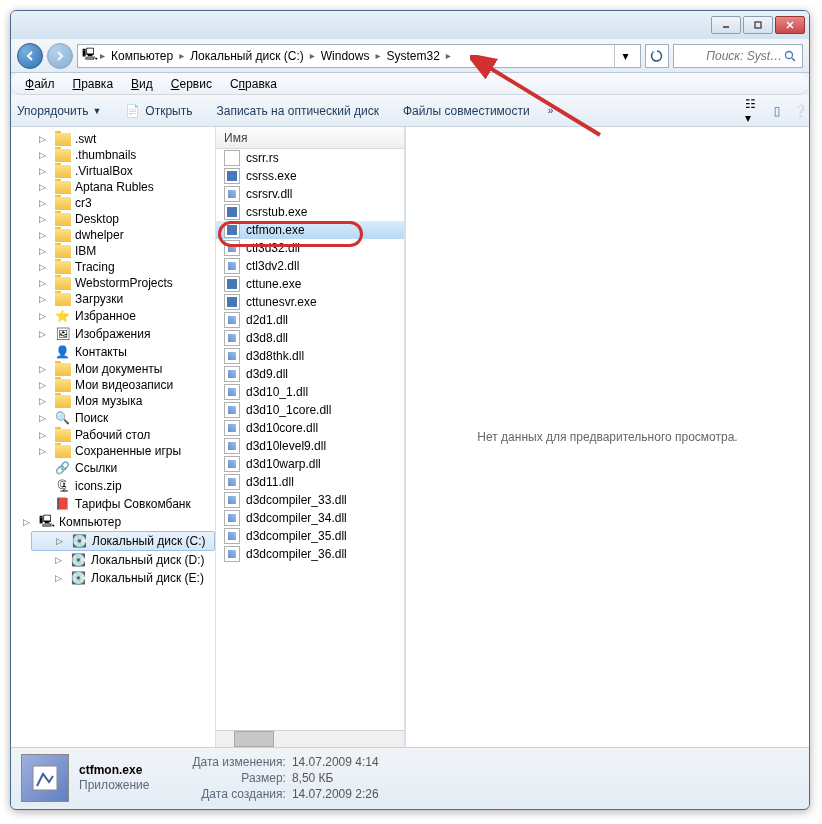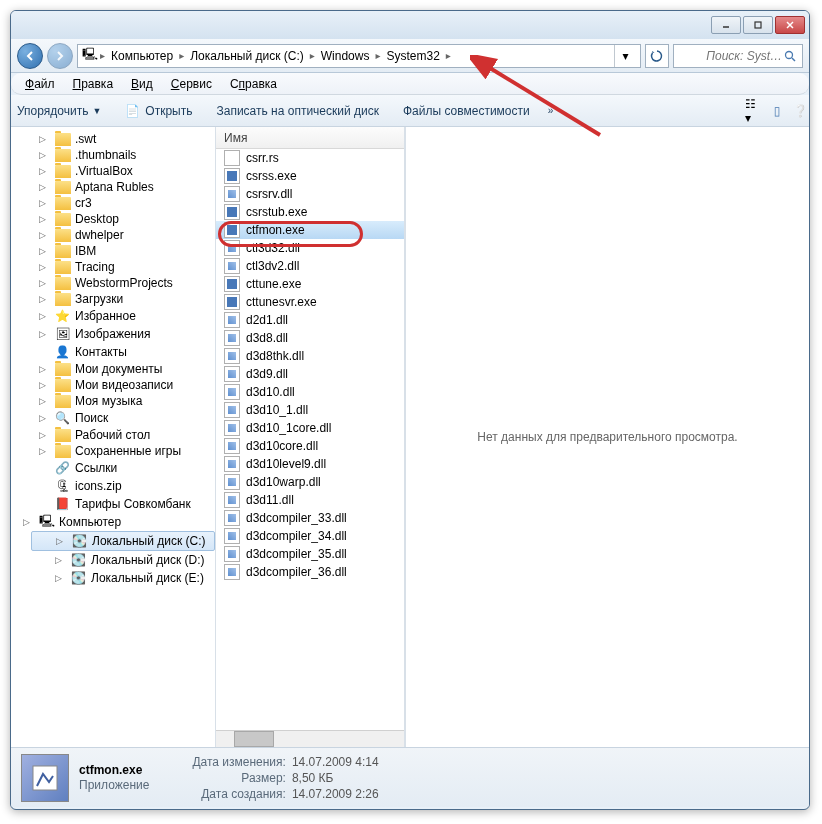--- a/index.html
+++ b/index.html
@@ -307,24 +307,20 @@
           <div class="file-row">
             <span class="file-icon dll"></span>
             <span>d3d8thk.dll</span>
           </div>
           <div class="file-row">
             <span class="file-icon dll"></span>
             <span>d3d9.dll</span>
           </div>
           <div class="file-row">
             <span class="file-icon dll"></span>
-            <span>d3d10.dll</span>
-          </div>
-          <div class="file-row">
-            <span class="file-icon dll"></span>
             <span>d3d10_1.dll</span>
           </div>
           <div class="file-row">
             <span class="file-icon dll"></span>
             <span>d3d10_1core.dll</span>
           </div>
           <div class="file-row">
             <span class="file-icon dll"></span>
             <span>d3d10core.dll</span>
           </div>

